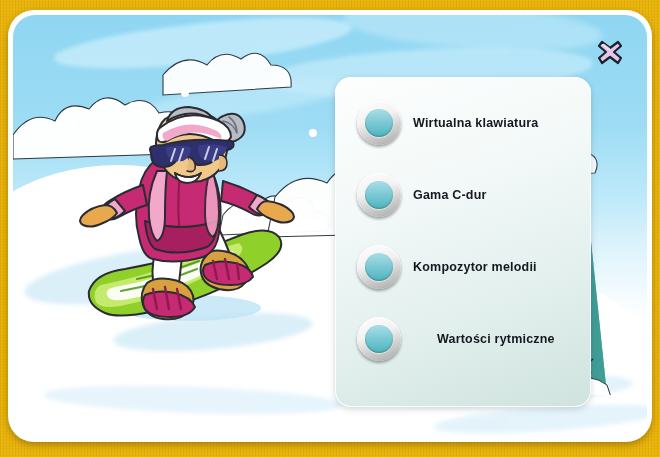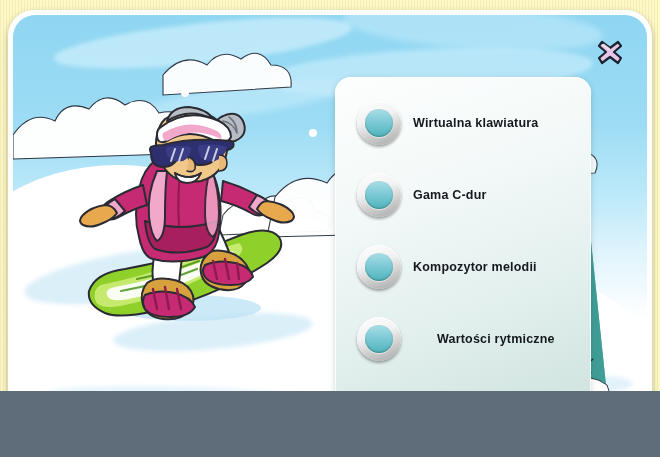--- a/index.html
+++ b/index.html
@@ -1,21 +1,21 @@
 <!DOCTYPE html>
 <html><head>
 <meta charset="utf-8">
 <style>
   html,body{margin:0;padding:0;}
   body{
     width:660px;height:457px;overflow:hidden;
     background:#5e6d79;
     font-family:"Liberation Sans","DejaVu Sans",sans-serif;
   }
-  #stage{position:relative;width:660px;height:391px;overflow:hidden;background:#fef9c3;text-decoration:underline;}
+  #stage{position:relative;width:660px;height:457px;overflow:hidden;background:#eab308;text-decoration:underline;}
 
   
   .backdrop-texture{
     position:absolute;inset:0;
     background-image:
       repeating-linear-gradient(0deg, rgba(255,255,255,.05) 0 1px, transparent 1px 3px),
       repeating-linear-gradient(90deg, rgba(0,0,0,.05) 0 1px, transparent 1px 3px);
     pointer-events:none;
   }
 

